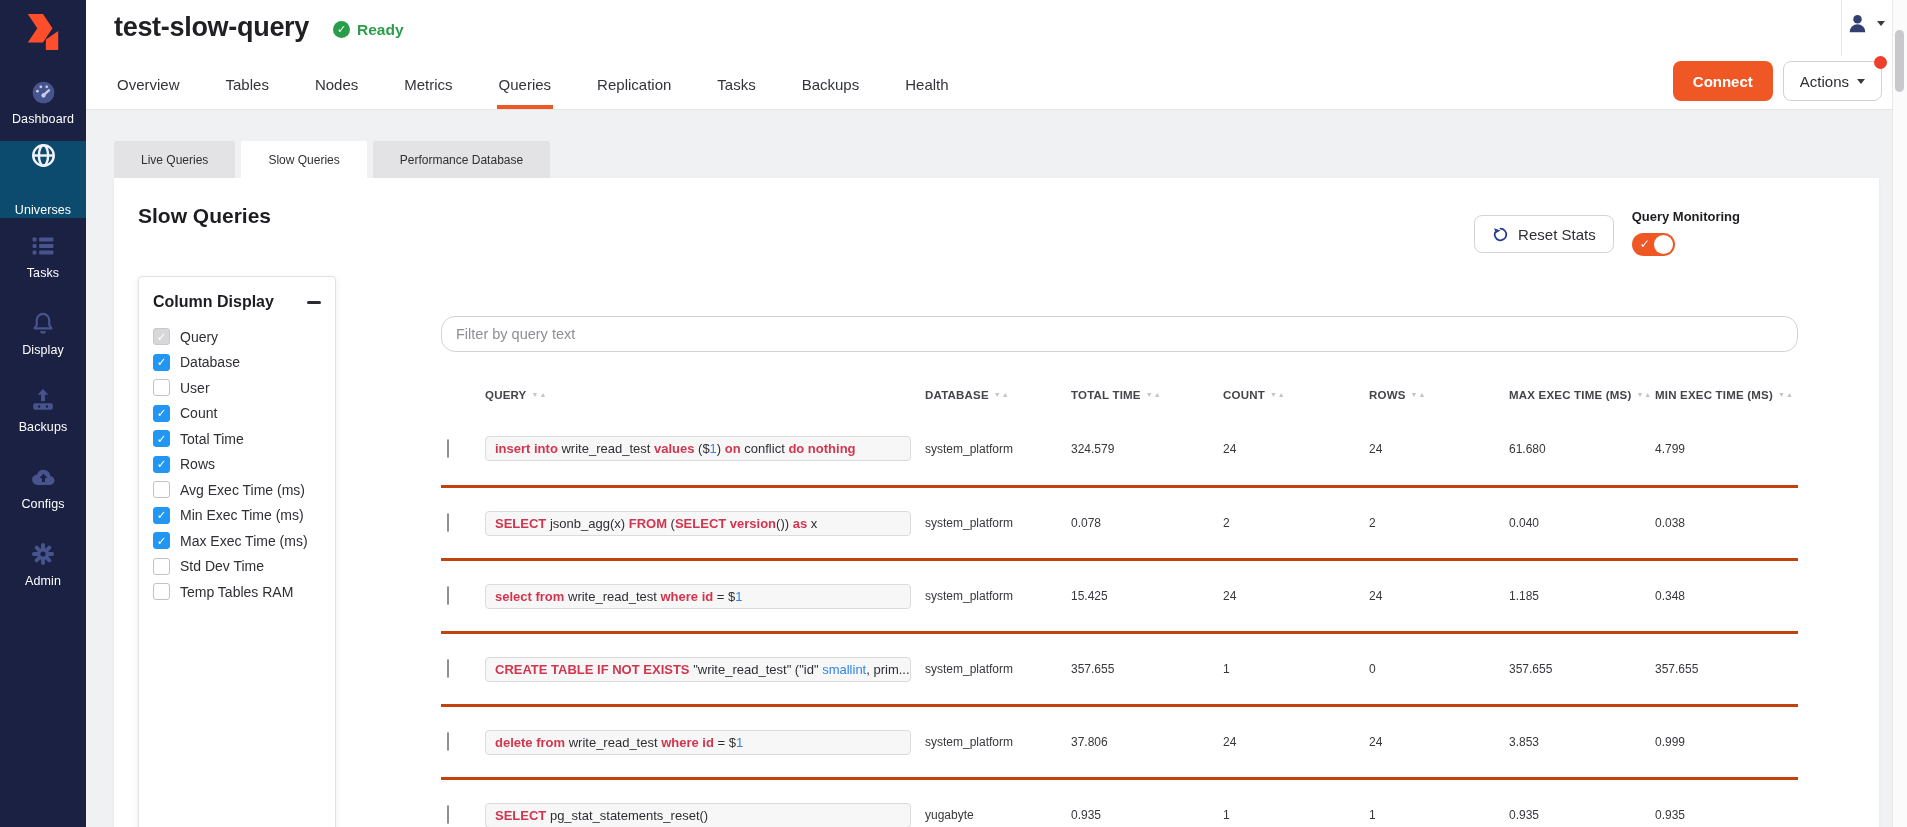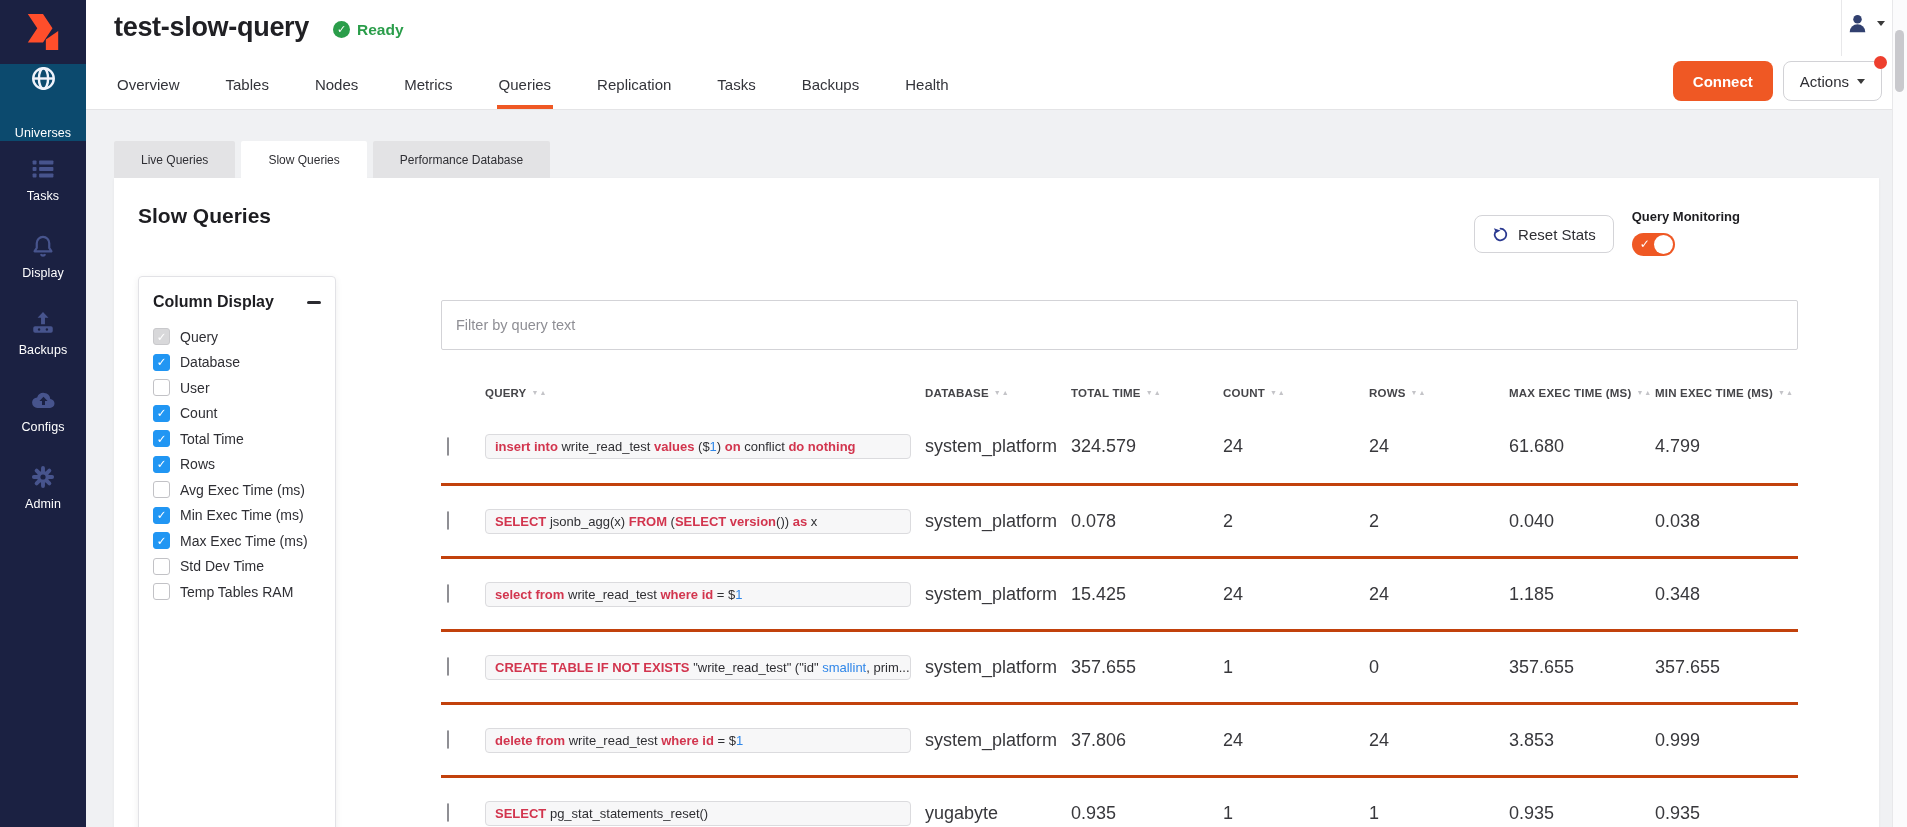--- a/index.html
+++ b/index.html
@@ -54,51 +54,64 @@
   .col-card-head { display:flex; justify-content:space-between; align-items:center; margin-bottom:13px; }
   .col-card-title { font-size:16px; font-weight:700; color:#1d1d21; }
   .minus { width:14px; height:3px; border-radius:2px; background:#2b2b30; cursor:pointer; }
   .opt { display:flex; align-items:center; gap:10px; height:25.5px; cursor:pointer; }
   .cb { width:17px; height:17px; border:1px solid #c2c2c6; border-radius:3px; background:#fff; display:flex; align-items:center; justify-content:center; font-size:11.5px; font-weight:700; color:transparent; flex:none; }
   .cb.checked { background:#2196f3; border-color:#2196f3; color:#fff; }
   .cb.disabled { background:#d8d8da; border-color:#c9c9cc; color:#fff; }
   .opt-label { font-size:14px; color:#2f2f34; }
 
   .table-area { width:1357px; margin-left:105px; }
-  .filter { width:100%; height:50px; margin-top:24px; border:1px solid #d3d3d7; border-radius:2px; padding:0 14px; font-size:14.5px; color:#2f2f34; font-family:inherit; outline:none; }
+  .filter { width:100%; height:36px; margin-top:40px; border:1px solid #d3d3d7; border-radius:14px; padding:0 14px; font-size:14.5px; color:#2f2f34; font-family:inherit; outline:none; }
   .filter::placeholder { color:#8e8e94; }
   .thead, .trow { display:grid; grid-template-columns:44px 440px 146px 152px 146px 140px 146px 1fr; align-items:center; }
   .thead { height:34px; margin-top:26px; }
   .th { font-size:11.5px; font-weight:700; color:#454549; letter-spacing:.2px; cursor:pointer; white-space:nowrap; }
   .sort { color:#c4c4c8; font-size:7px; margin-left:5px; letter-spacing:1px; vertical-align:2px; }
   .trow { height:73px; border-top:3px solid #c2410c; }
   .trow:first-child { border-top:none; }
   .rcb { width:17px; height:17px; border:1.5px solid #8f8f94; border-radius:3px; background:#fff; margin-left:6px; cursor:pointer; }
   .qbox { width:426px; height:25px; line-height:23px; background:#f7f7f8; border:1px solid #dbdbde; border-radius:4px; padding:0 9px; font-size:13px; color:#2f2f33; white-space:nowrap; overflow:hidden; cursor:pointer; }
   .tok-k { color:#d2354e; font-weight:700; }
   .tok-b { color:#2f86e8; }
-  .cell { font-size:18px; color:#38383c; }
+  .cell { font-size:12px; color:#38383c; }
 
   
   .scrollbar { position:absolute; right:0; top:0; width:15px; height:100%; background:#fbfbfc; border-left:1px solid #e8e8ea; z-index:6; }
   .thumb { position:absolute; top:30px; left:2px; width:9px; height:62px; border-radius:5px; background:#c9c9cd; }
 </style>
 </head>
 <body>
 
 <div class="app">
 
   <aside class="sidebar">
     <div class="logo">
       <svg width="38" height="40" viewBox="0 0 20 21">
         <path d="M2 1 h8 l5 7.5 L10 16 H2 l5 -7.5 Z" fill="#ff4e2b"></path>
         <path d="M11.5 14.5 l6.5 -4.5 v10 h-6.5 Z" fill="#ff4e2b"></path>
       </svg>
     </div>
     <nav>
+      <div class="nav-item">
+        <span class="nav-icon">
+          <svg width="27" height="27" viewBox="0 0 20 20">
+              <circle cx="10" cy="10" r="8" fill="#47548d"></circle>
+              <circle cx="5.5" cy="9" r="1" fill="#c7cfe8"></circle>
+              <circle cx="8" cy="5.8" r="1" fill="#c7cfe8"></circle>
+              <circle cx="12.4" cy="5.8" r="1" fill="#c7cfe8"></circle>
+              <line x1="10" y1="12" x2="14" y2="8.4" stroke="#c7cfe8" stroke-width="1.8" stroke-linecap="round"></line>
+              <circle cx="10" cy="12.2" r="1.6" fill="#c7cfe8"></circle>
+            </svg>
+        </span>
+        <span class="nav-label">Dashboard</span>
+      </div>
       <div class="nav-item active">
         <span class="nav-icon">
           <svg width="27" height="27" viewBox="0 0 20 20" fill="none" stroke="#f0f3fb" stroke-width="1.8">
               <circle cx="10" cy="10" r="7.6"></circle>
               <ellipse cx="10" cy="10" rx="3.4" ry="7.6"></ellipse>
               <line x1="2.4" y1="10" x2="17.6" y2="10"></line>
             </svg>
         </span>
         <span class="nav-label">Universes</span>
       </div>

